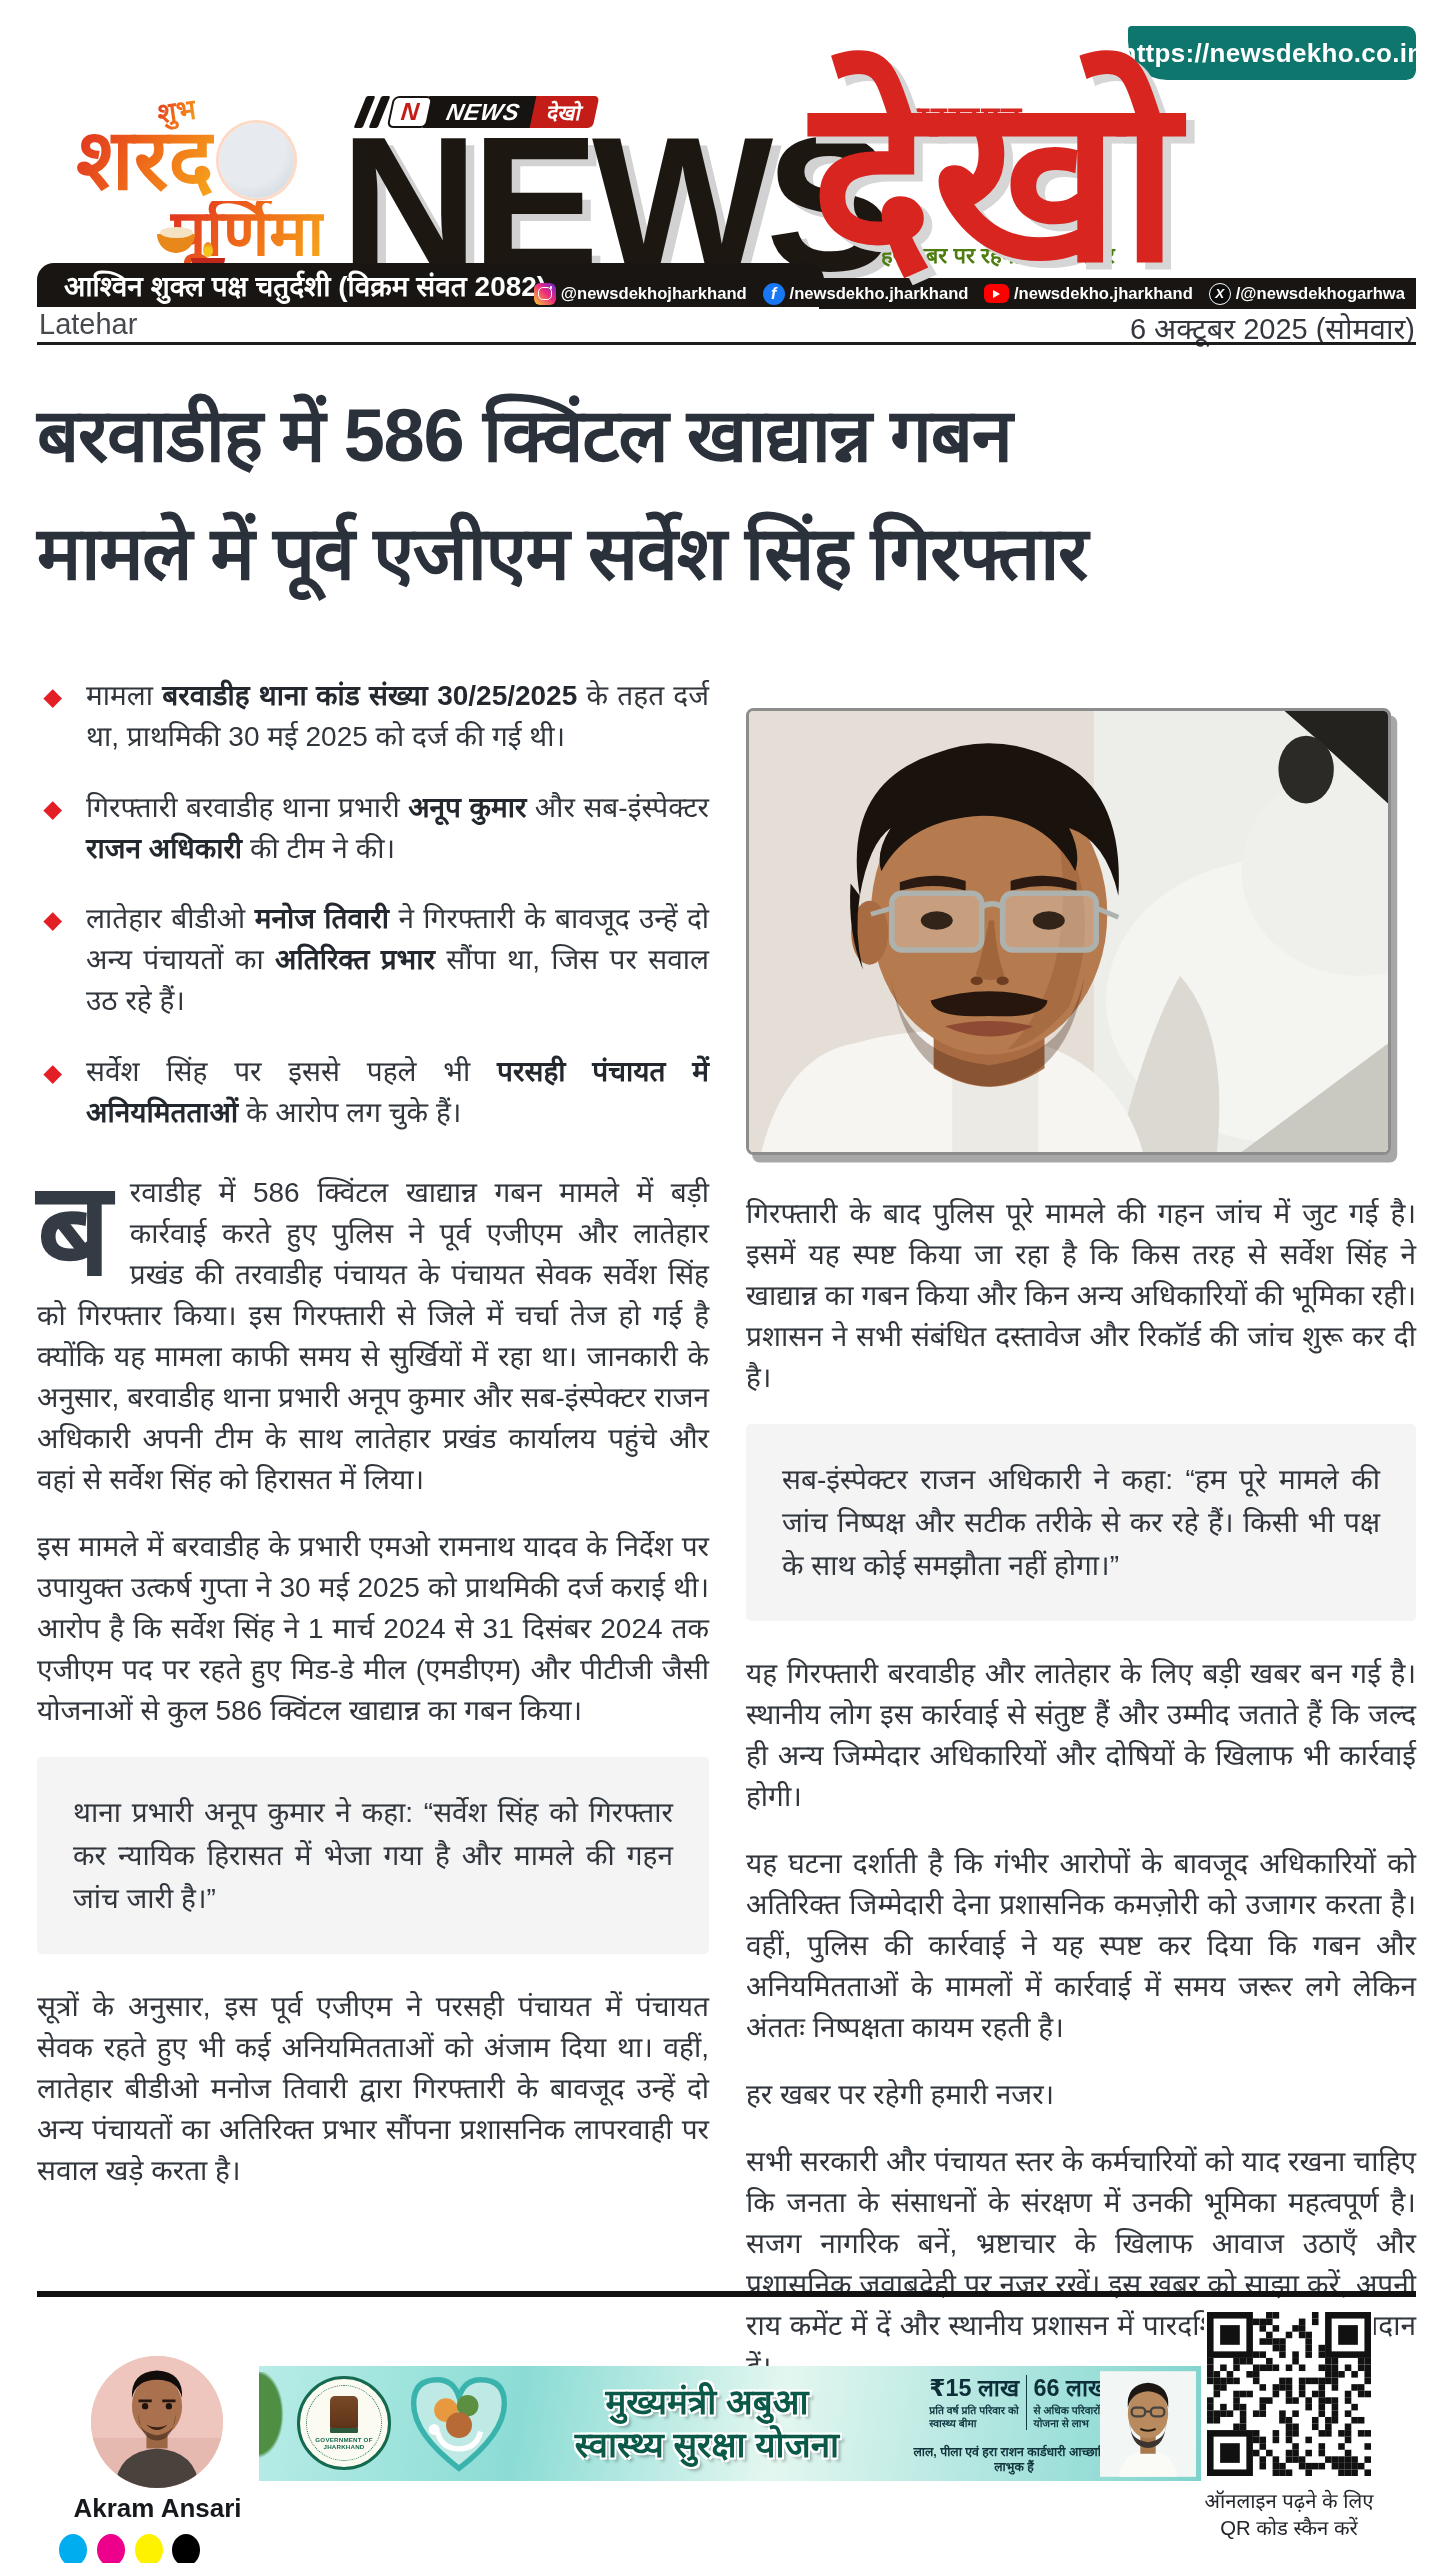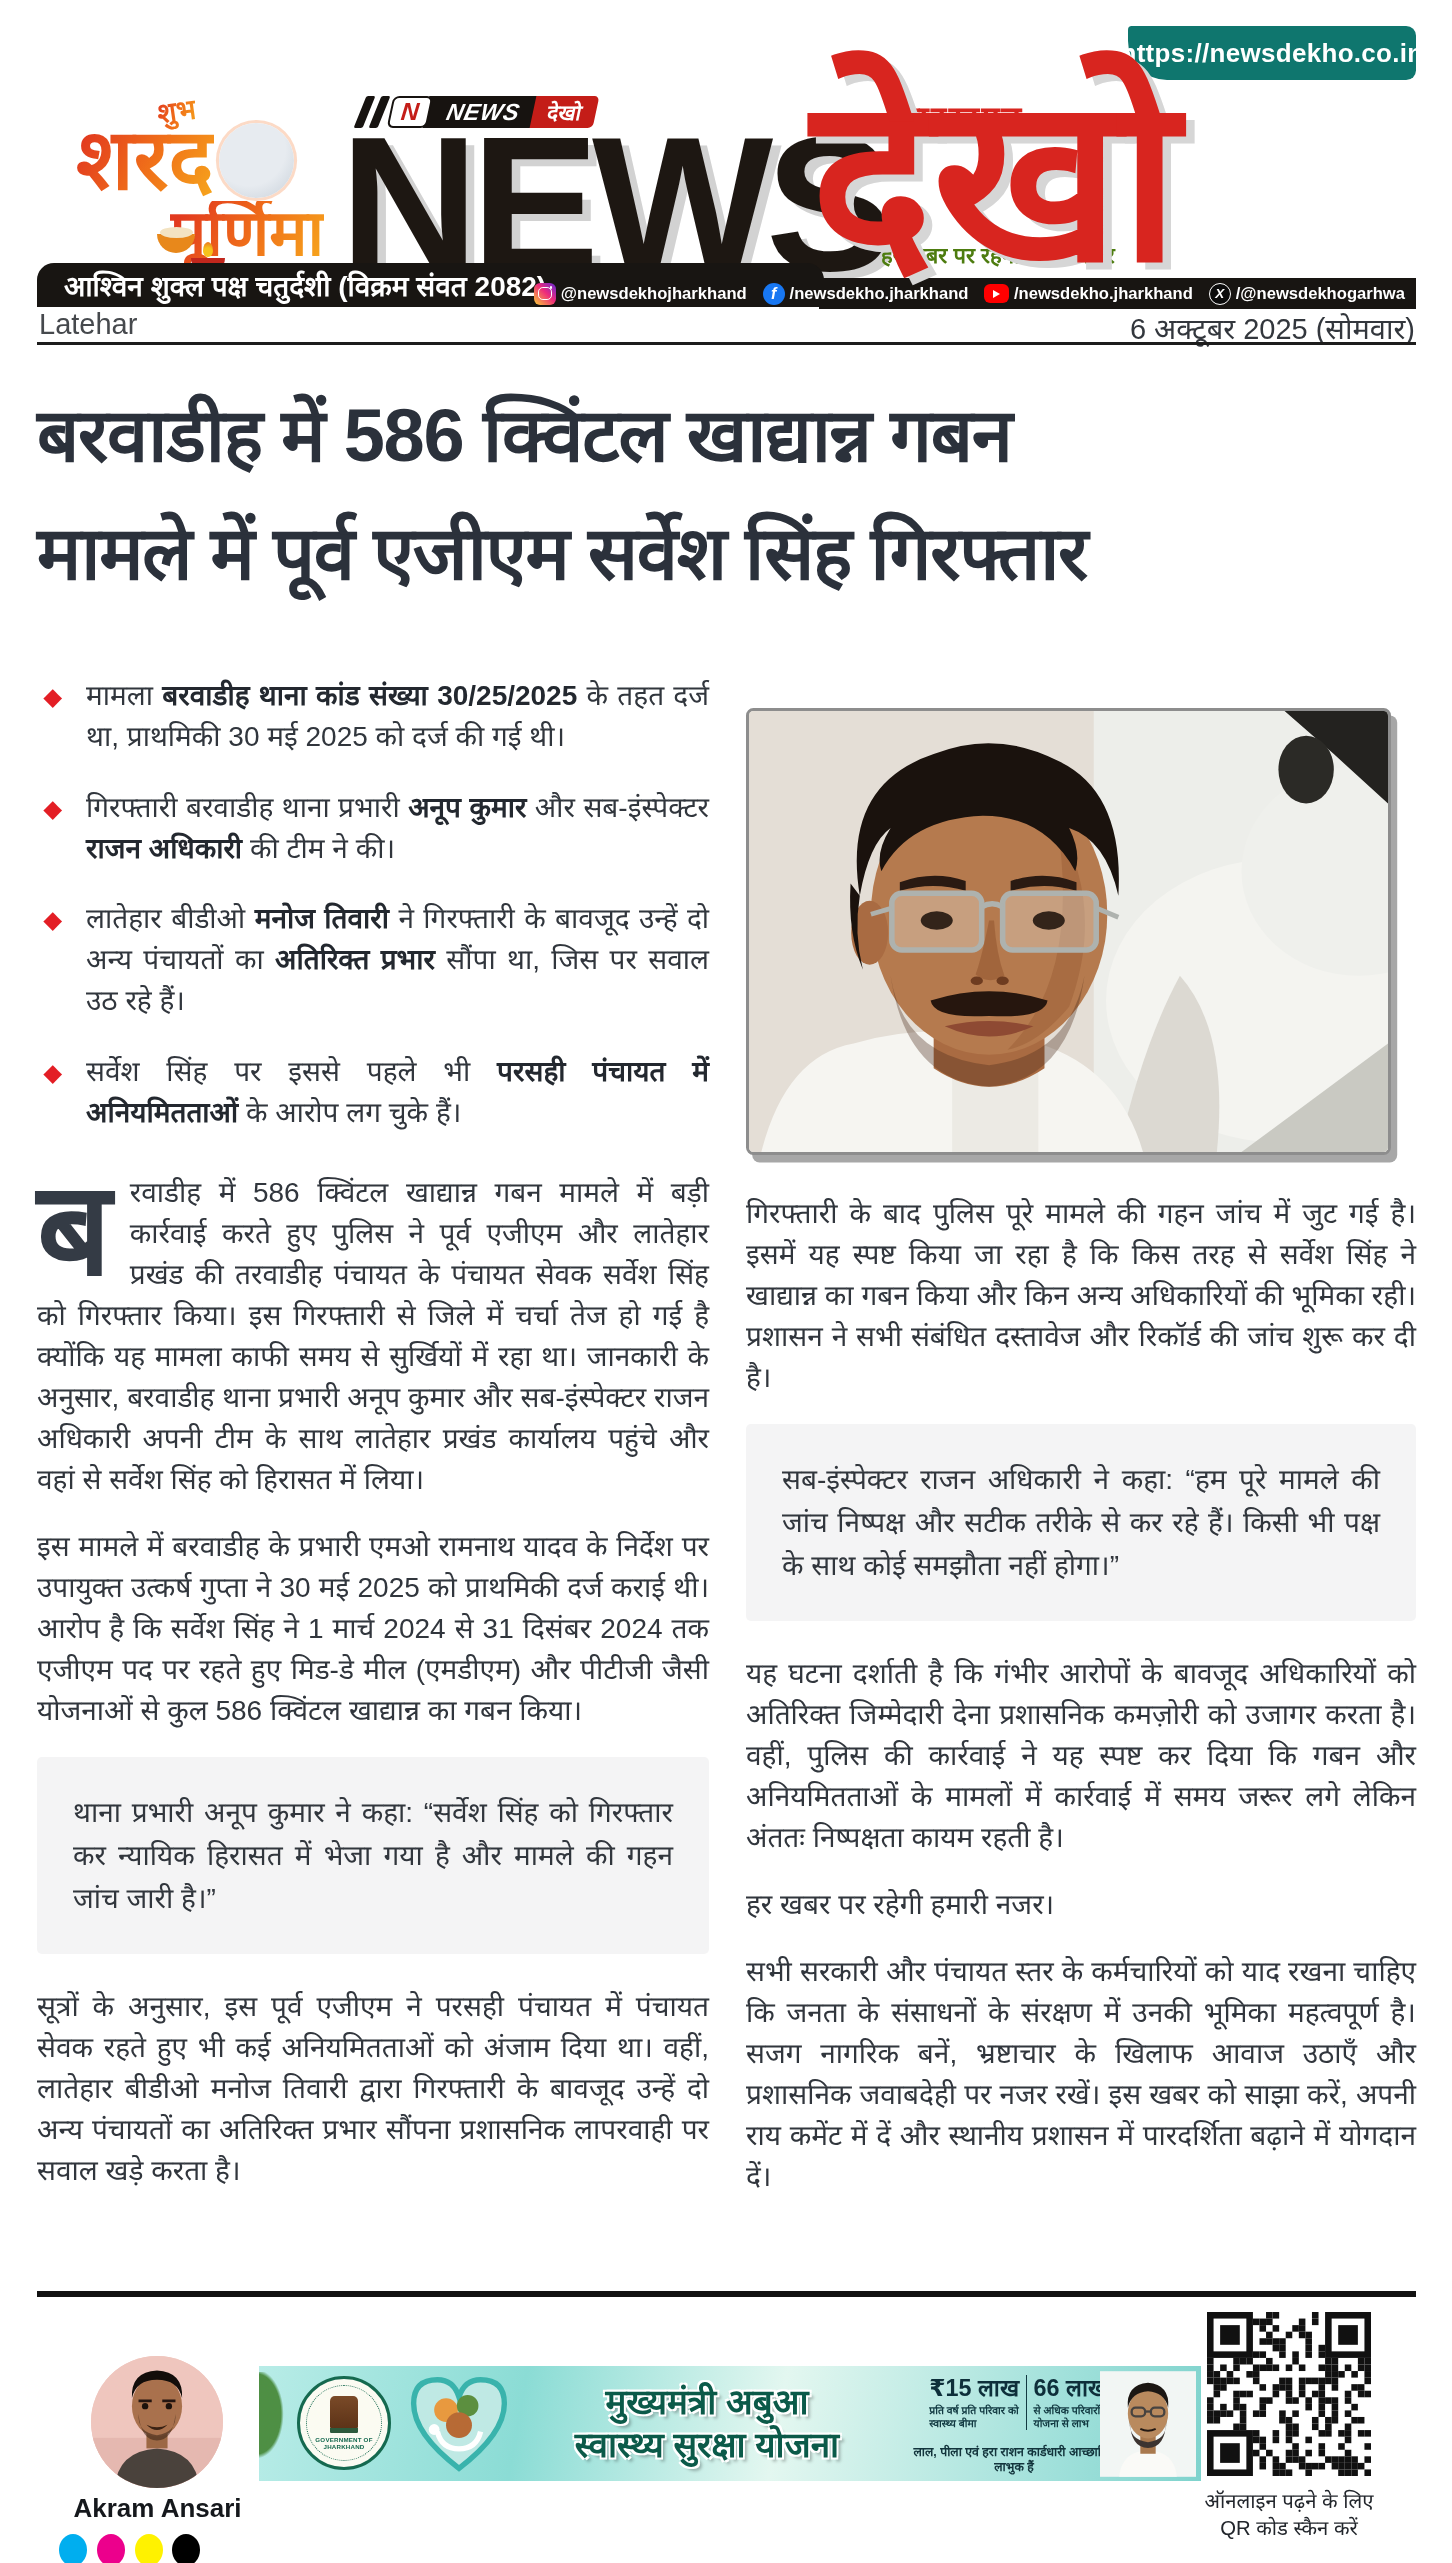--- a/index.html
+++ b/index.html
@@ -254,20 +254,21 @@
 
         <path d="M295 470 Q390 440 485 470 Q480 500 390 495 Q300 500 295 470Z" fill="#26160e"></path>
 
         <path d="M318 512 Q390 495 462 512 Q390 545 318 512Z" fill="#8e4a33"></path>
 
         <path d="M230 430 Q250 560 390 575 Q520 560 545 430 Q520 600 390 610 Q255 600 230 430Z" fill="#4a2c1a" opacity=".35"></path>
       </svg>
     </div>
     <p class="para">गिरफ्तारी के बाद पुलिस पूरे मामले की गहन जांच में जुट गई है। इसमें यह स्पष्ट किया जा रहा है कि किस तरह से सर्वेश सिंह ने खाद्यान्न का गबन किया और किन अन्य अधिकारियों की भूमिका रही। प्रशासन ने सभी संबंधित दस्तावेज और रिकॉर्ड की जांच शुरू कर दी है।</p>
     <div class="quote-box">सब-इंस्पेक्टर राजन अधिकारी ने कहा: “हम पूरे मामले की जांच निष्पक्ष और सटीक तरीके से कर रहे हैं। किसी भी पक्ष के साथ कोई समझौता नहीं होगा।”</div>
+    <p class="para">यह गिरफ्तारी बरवाडीह और लातेहार के लिए बड़ी खबर बन गई है। स्थानीय लोग इस कार्रवाई से संतुष्ट हैं और उम्मीद जताते हैं कि जल्द ही अन्य जिम्मेदार अधिकारियों और दोषियों के खिलाफ भी कार्रवाई होगी।</p>
     <p class="para">यह घटना दर्शाती है कि गंभीर आरोपों के बावजूद अधिकारियों को अतिरिक्त जिम्मेदारी देना प्रशासनिक कमज़ोरी को उजागर करता है। वहीं, पुलिस की कार्रवाई ने यह स्पष्ट कर दिया कि गबन और अनियमितताओं के मामलों में कार्रवाई में समय जरूर लगे लेकिन अंततः निष्पक्षता कायम रहती है।</p>
     <p class="para">हर खबर पर रहेगी हमारी नजर।</p>
     <p class="para">सभी सरकारी और पंचायत स्तर के कर्मचारियों को याद रखना चाहिए कि जनता के संसाधनों के संरक्षण में उनकी भूमिका महत्वपूर्ण है। सजग नागरिक बनें, भ्रष्टाचार के खिलाफ आवाज उठाएँ और प्रशासनिक जवाबदेही पर नजर रखें। इस खबर को साझा करें, अपनी राय कमेंट में दें और स्थानीय प्रशासन में पारदर्शिता बढ़ाने में योगदान दें।</p>
   </div>
 
   <div class="separator"></div>
 
   <div class="avatar">
     <svg viewBox="0 0 100 100">
       <rect width="100" height="100" fill="#efc6be"></rect>

